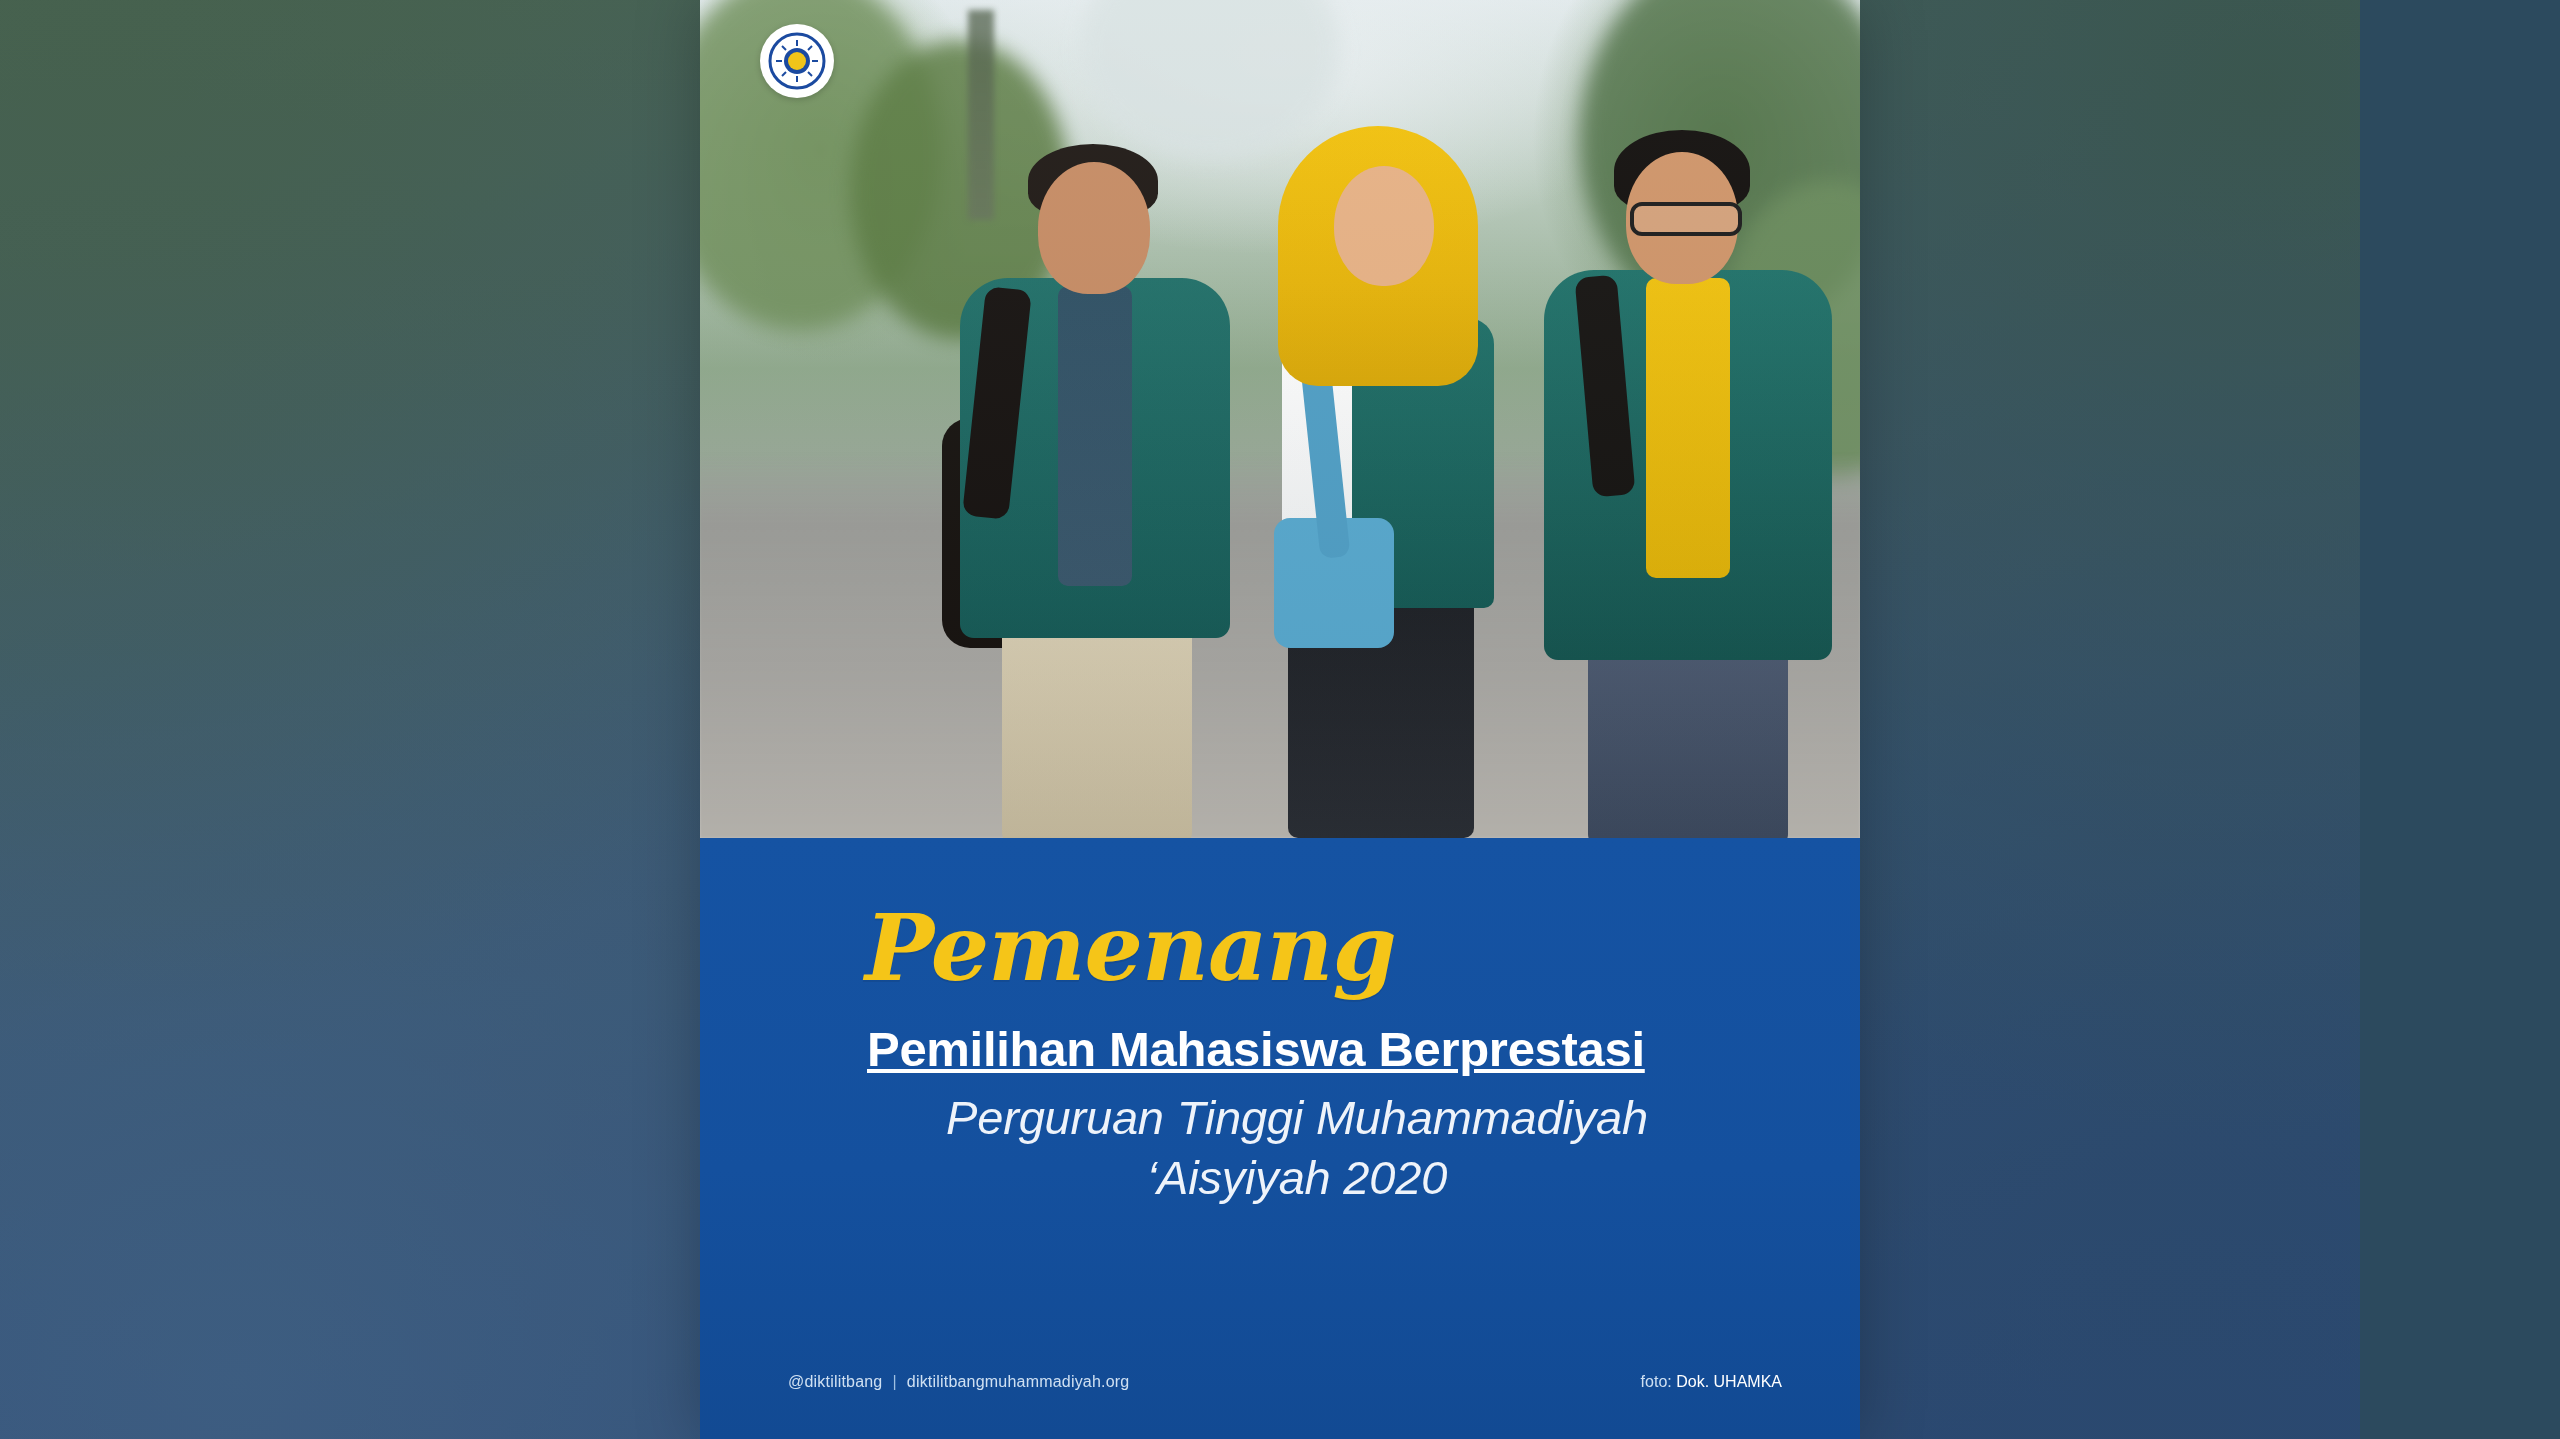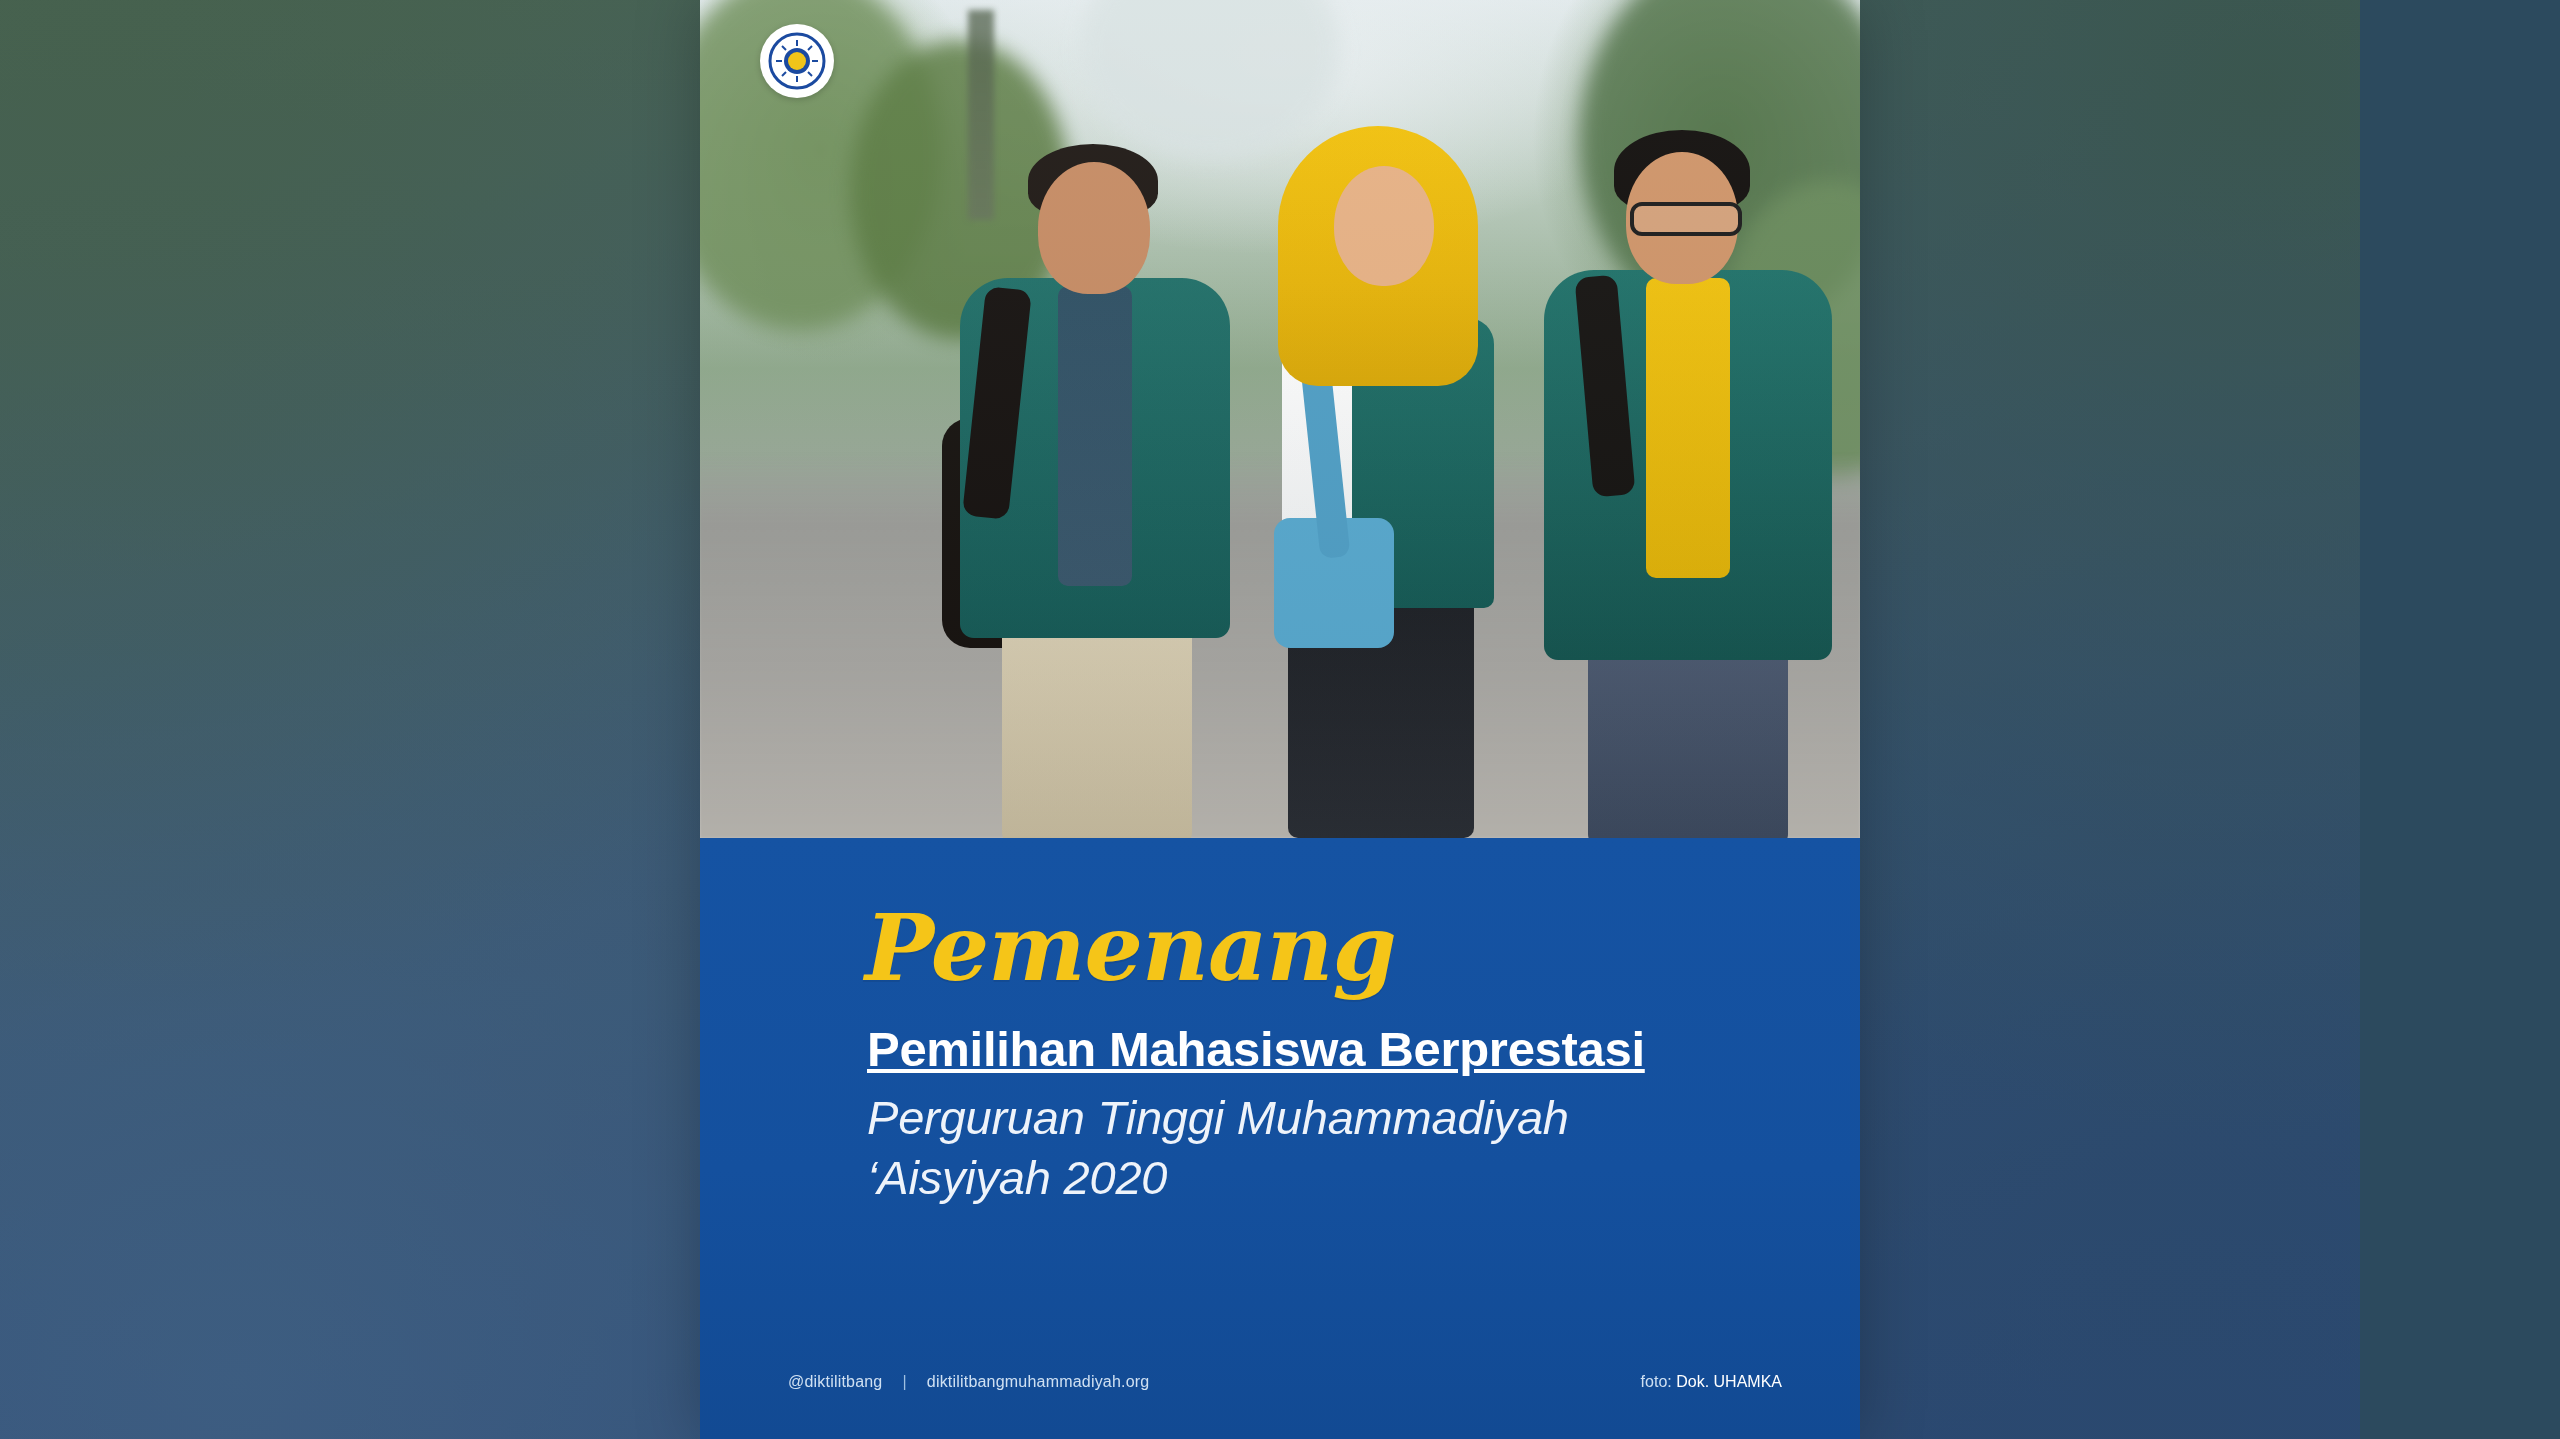--- a/index.html
+++ b/index.html
@@ -10,20 +10,21 @@
     height: 1439px;
     overflow: hidden;
     font-family: "Liberation Sans", sans-serif;
   }
 
   #stage {
     position: relative;
     width: 2360px;
     height: 1439px;
     overflow: hidden;
+    text-align: center;
   }
 
   
   .backdrop {
     position: absolute;
     inset: 0;
     background:
       radial-gradient(circle at 4% 4%, #4e6b52 0%, rgba(78,107,82,0) 38%),
       radial-gradient(circle at 96% 6%, #3f5d54 0%, rgba(63,93,84,0) 40%),
       radial-gradient(circle at 10% 96%, #4a6f8f 0%, rgba(74,111,143,0) 45%),
@@ -272,21 +273,21 @@
 
   .credits-left {
     position: absolute;
     left: 88px;
     bottom: 48px;
     color: #cfe0f2;
     font-size: 16px;
     letter-spacing: 0.2px;
     display: flex;
     align-items: center;
-    gap: 20px;
+    gap: 10px;
   }
   .credits-left .divider {
     color: #9fc0e2;
   }
   .credits-right {
     position: absolute;
     right: 78px;
     bottom: 48px;
     color: #dce9f7;
     font-size: 16px;

